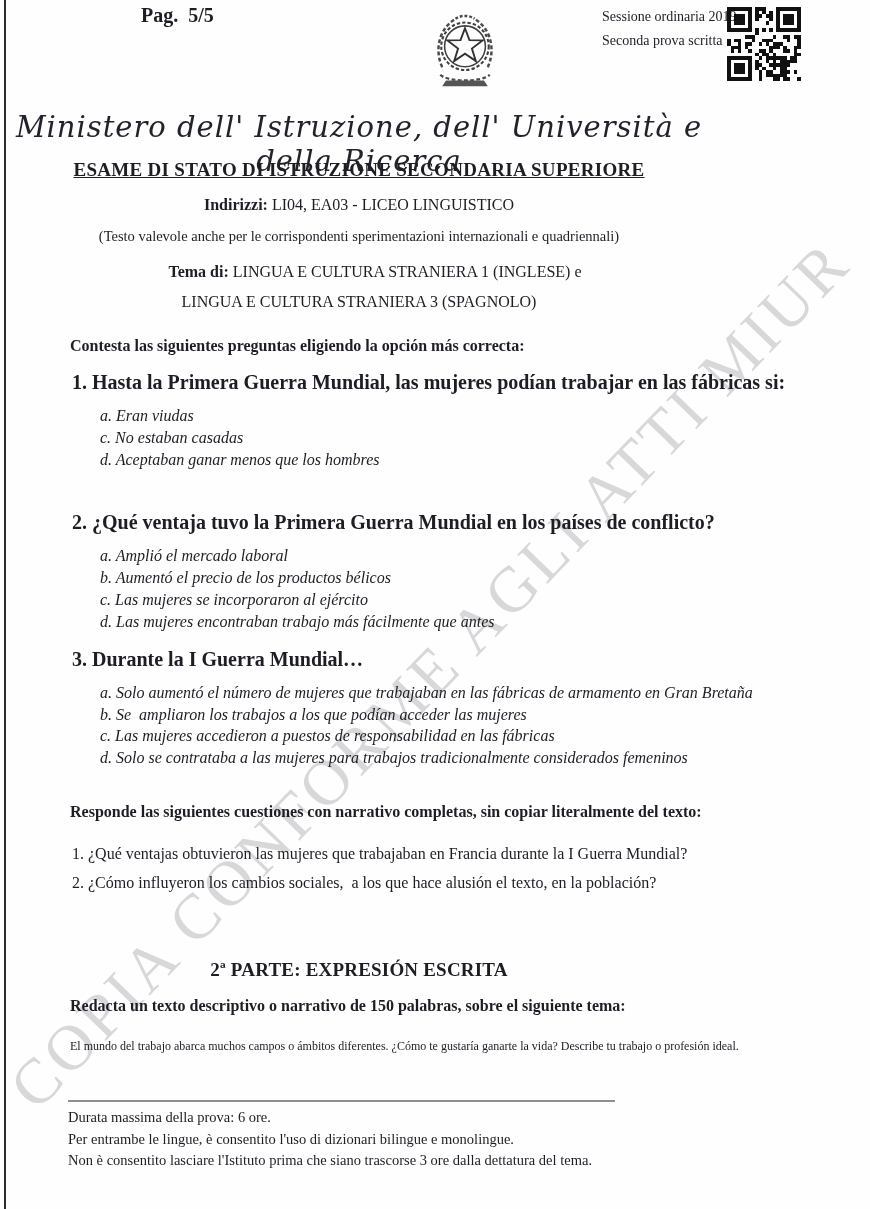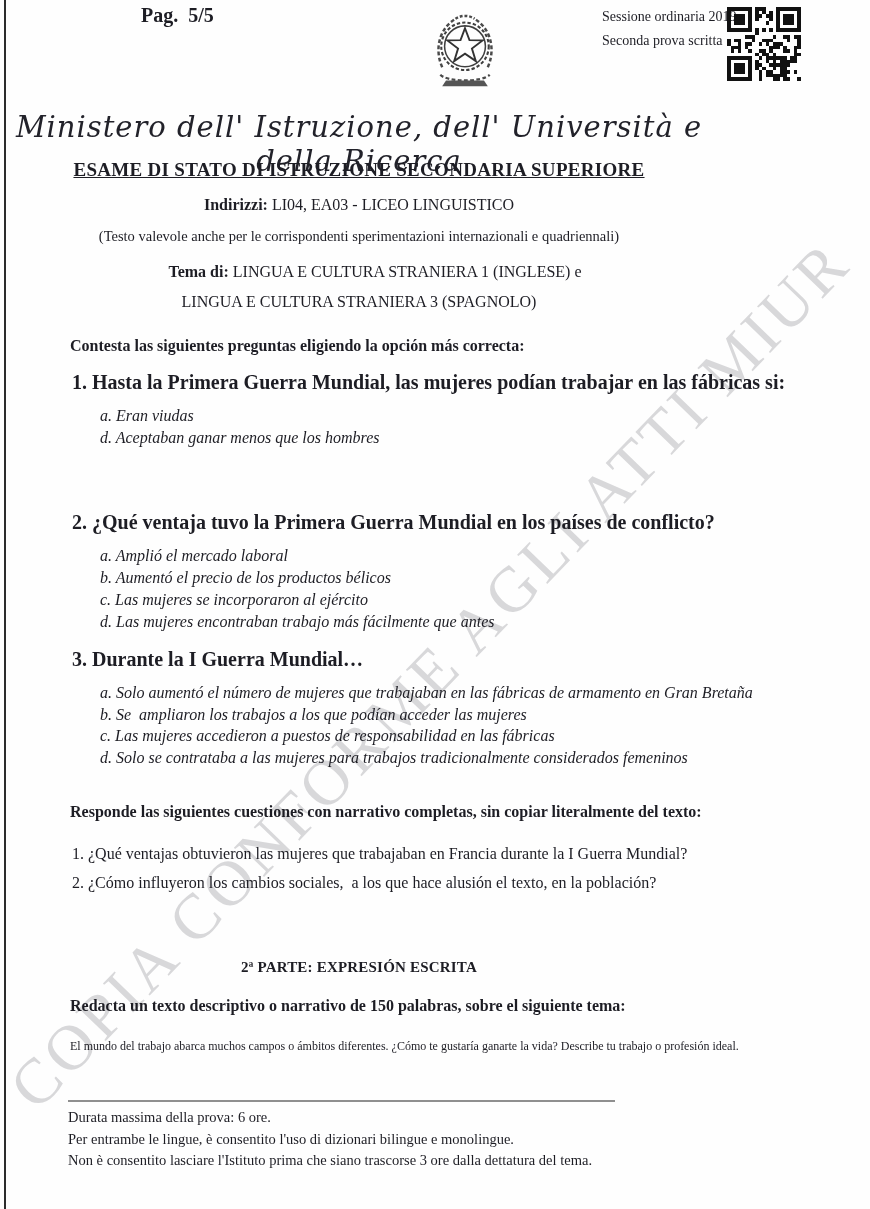--- a/index.html
+++ b/index.html
@@ -44,21 +44,21 @@
   .question  { left:72px; font-size:20px;font-weight:bold; }
   .q1 { top:371px; } .q2 { top:511px; } .q3 { top:648px; }
   .opts { left:100px; font-size:16px; font-style:italic; line-height:22px; }
   .o1 { top:405px; } .o2 { top:545px; } .o3 { top:682px; line-height:21.5px; }
   .opts div { white-space:pre; }
 
   .responde  { top:803px; left:70px; font-size:16px; font-weight:700; }
   .openq { left:72px; font-size:16px; }
   .oq1 { top:845px; } .oq2 { top:874px; }
 
-  .parte2   { top:959px; font-size:15px; font-weight:700; letter-spacing:0.2px; }
+  .parte2   { top:959px; font-size:19px; font-weight:700; letter-spacing:0.2px; }
   .redacta  { top:997px; left:70px; font-size:16px; font-weight:700; }
   .prompt   { top:1035px; left:70px; width:754px; font-size:12px; line-height:23px; }
 
   .divider  { top:1100px; left:68px; width:547px; border-top:2px solid #8f8f8f; }
   .footer   { top:1107px; left:68px; font-size:14.5px; line-height:21.5px; }
 
   .watermark {
     left:430px; top:675px; z-index:0;
     transform:translate(-50%,-50%) rotate(-46deg);
     font-size:64px; letter-spacing:4px; white-space:nowrap;
@@ -332,20 +332,21 @@
     <div class="abs centered note">(Testo valevole anche per le corrispondenti sperimentazioni internazionali e quadriennali)</div>
 
     <div class="abs centered tema1"><span class="bold">Tema di:</span><span class="nowrap"> LINGUA E CULTURA STRANIERA 1 (INGLESE) e</span></div>
     <div class="abs centered tema2">LINGUA E CULTURA STRANIERA 3 (SPAGNOLO)</div>
 
     <div class="abs contesta">Contesta las siguientes preguntas eligiendo la opción más correcta:</div>
 
     <div class="abs question q1">1. Hasta la Primera Guerra Mundial, las mujeres podían trabajar en las fábricas si:</div>
     <div class="abs opts o1">
       <div>a. Eran viudas</div>
+      <div>c. No estaban casadas</div>
       <div>d. Aceptaban ganar menos que los hombres</div>
     </div>
 
     <div class="abs question q2">2. ¿Qué ventaja tuvo la Primera Guerra Mundial en los países de conflicto?</div>
     <div class="abs opts o2">
       <div>a. Amplió el mercado laboral</div>
       <div>b. Aumentó el precio de los productos bélicos</div>
       <div>c. Las mujeres se incorporaron al ejército</div>
       <div>d. Las mujeres encontraban trabajo más fácilmente que antes</div>
     </div>

